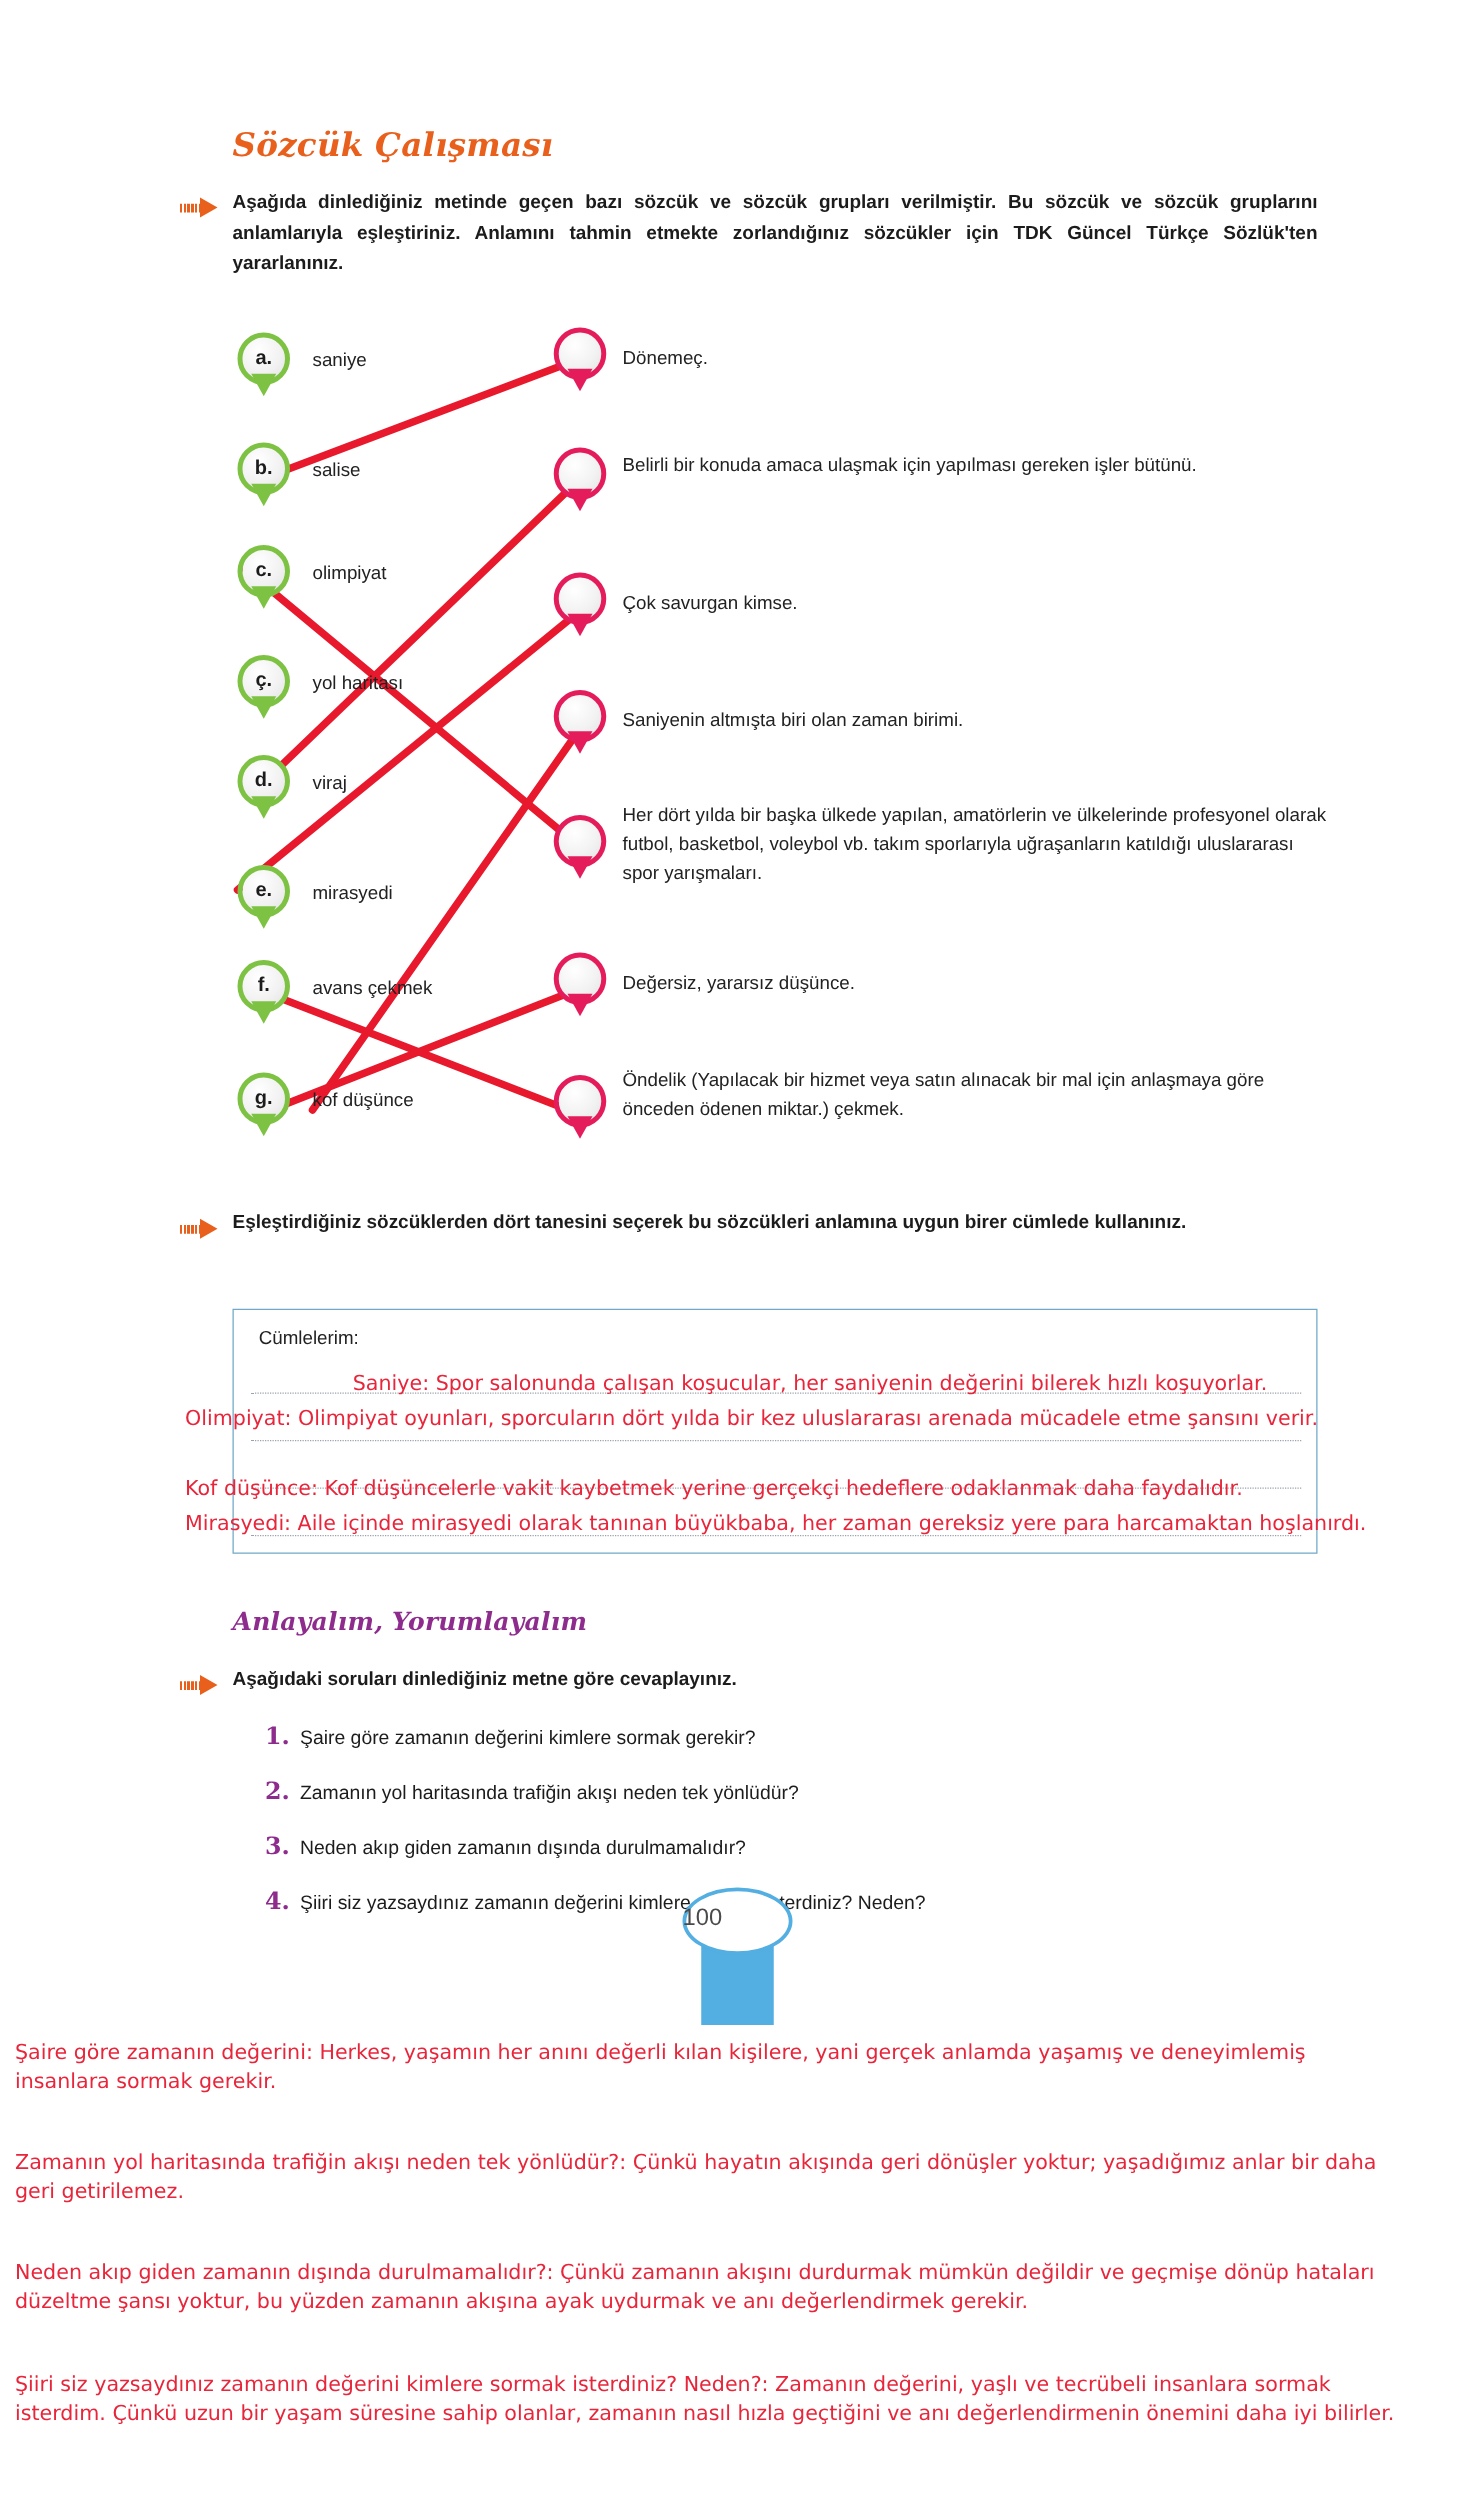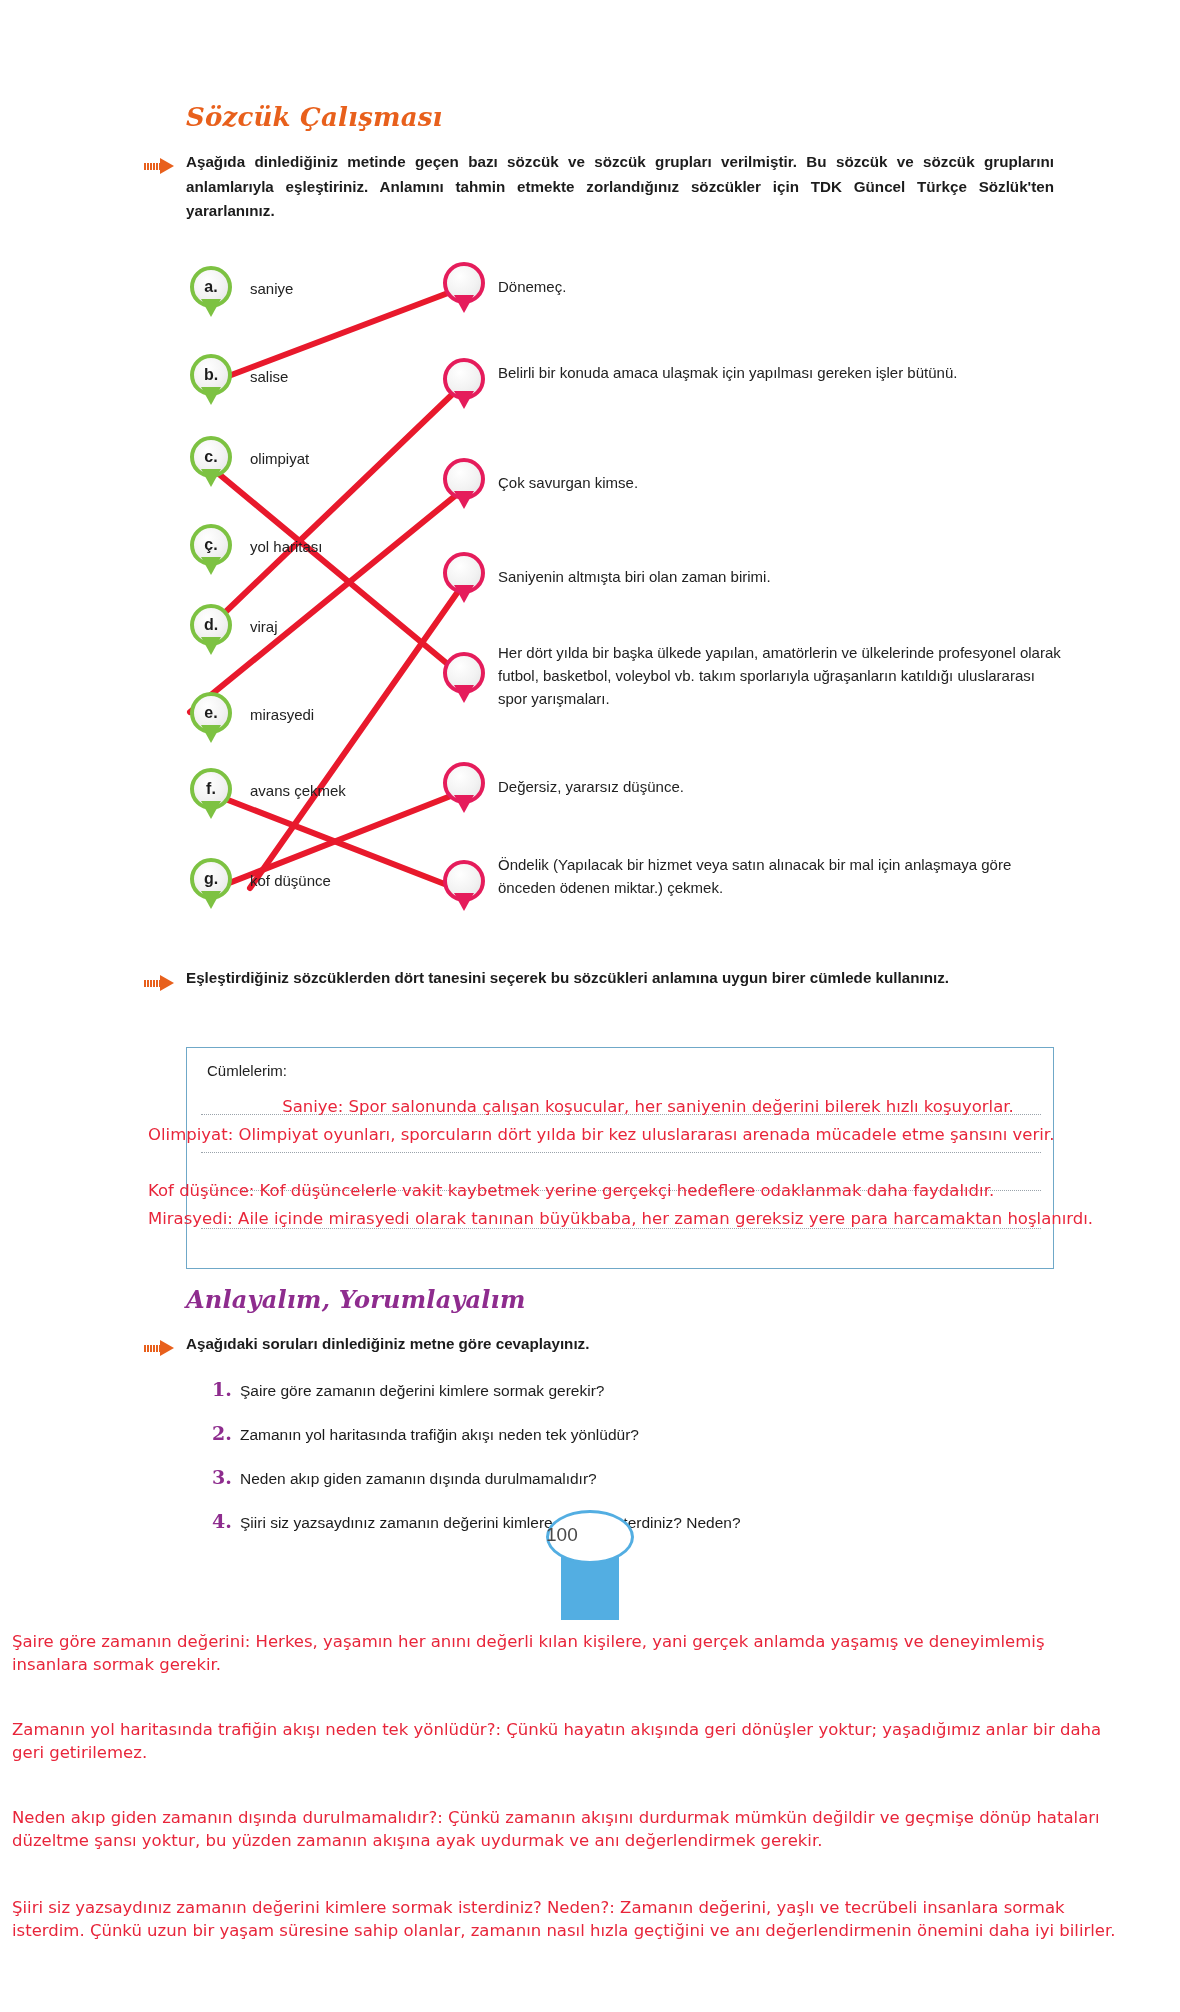--- a/index.html
+++ b/index.html
@@ -9,21 +9,21 @@
     position:relative;overflow:hidden;
   }
   .page{position:relative;width:1180px;height:2012px;}
 
   
   .sect-title{
     position:absolute;font-family:"DejaVu Serif", serif;
     font-style:italic;font-weight:bold;letter-spacing:.2px;
   }
   #title-sozcuk{left:186px;top:102px;font-size:26px;color:#E8601C;}
-  #title-anlayalim{left:186px;top:1285px;font-size:24px;color:#8E2C8E;}
+  #title-anlayalim{left:186px;top:1285px;font-size:20px;color:#8E2C8E;}
 
   
   .arrow-bullet{
     position:absolute;width:34px;height:16px;
   }
   .arrow-bullet .shaft{
     position:absolute;left:0;top:5px;width:18px;height:7px;
     background:repeating-linear-gradient(to right,#E8601C 0 2px,#ffffff 2px 3px);
   }
   .arrow-bullet .head{
@@ -62,21 +62,21 @@
   .word{
     position:absolute;font-size:15px;color:#222;white-space:nowrap;
   }
   .defn{
     position:absolute;font-size:15px;color:#222;line-height:1.52;
   }
   svg.lines{position:absolute;left:0;top:0;width:1180px;height:1010px;pointer-events:none;}
 
   
   .ansbox{
-    position:absolute;left:186px;top:1047px;width:868px;height:222px;
+    position:absolute;left:186px;top:1047px;width:868px;height:196px;
     border:1.6px solid #6FA8C8;background:#ffffff;box-sizing:border-box;
   }
   .ansbox .cum-label{
     position:absolute;left:20px;top:14px;font-size:15px;color:#222;
   }
   .dotline{
     position:absolute;left:14px;width:840px;border-bottom:1.4px dotted #9aa3ab;
   }
   .hand{
     position:absolute;font-family:"DejaVu Sans", sans-serif;

